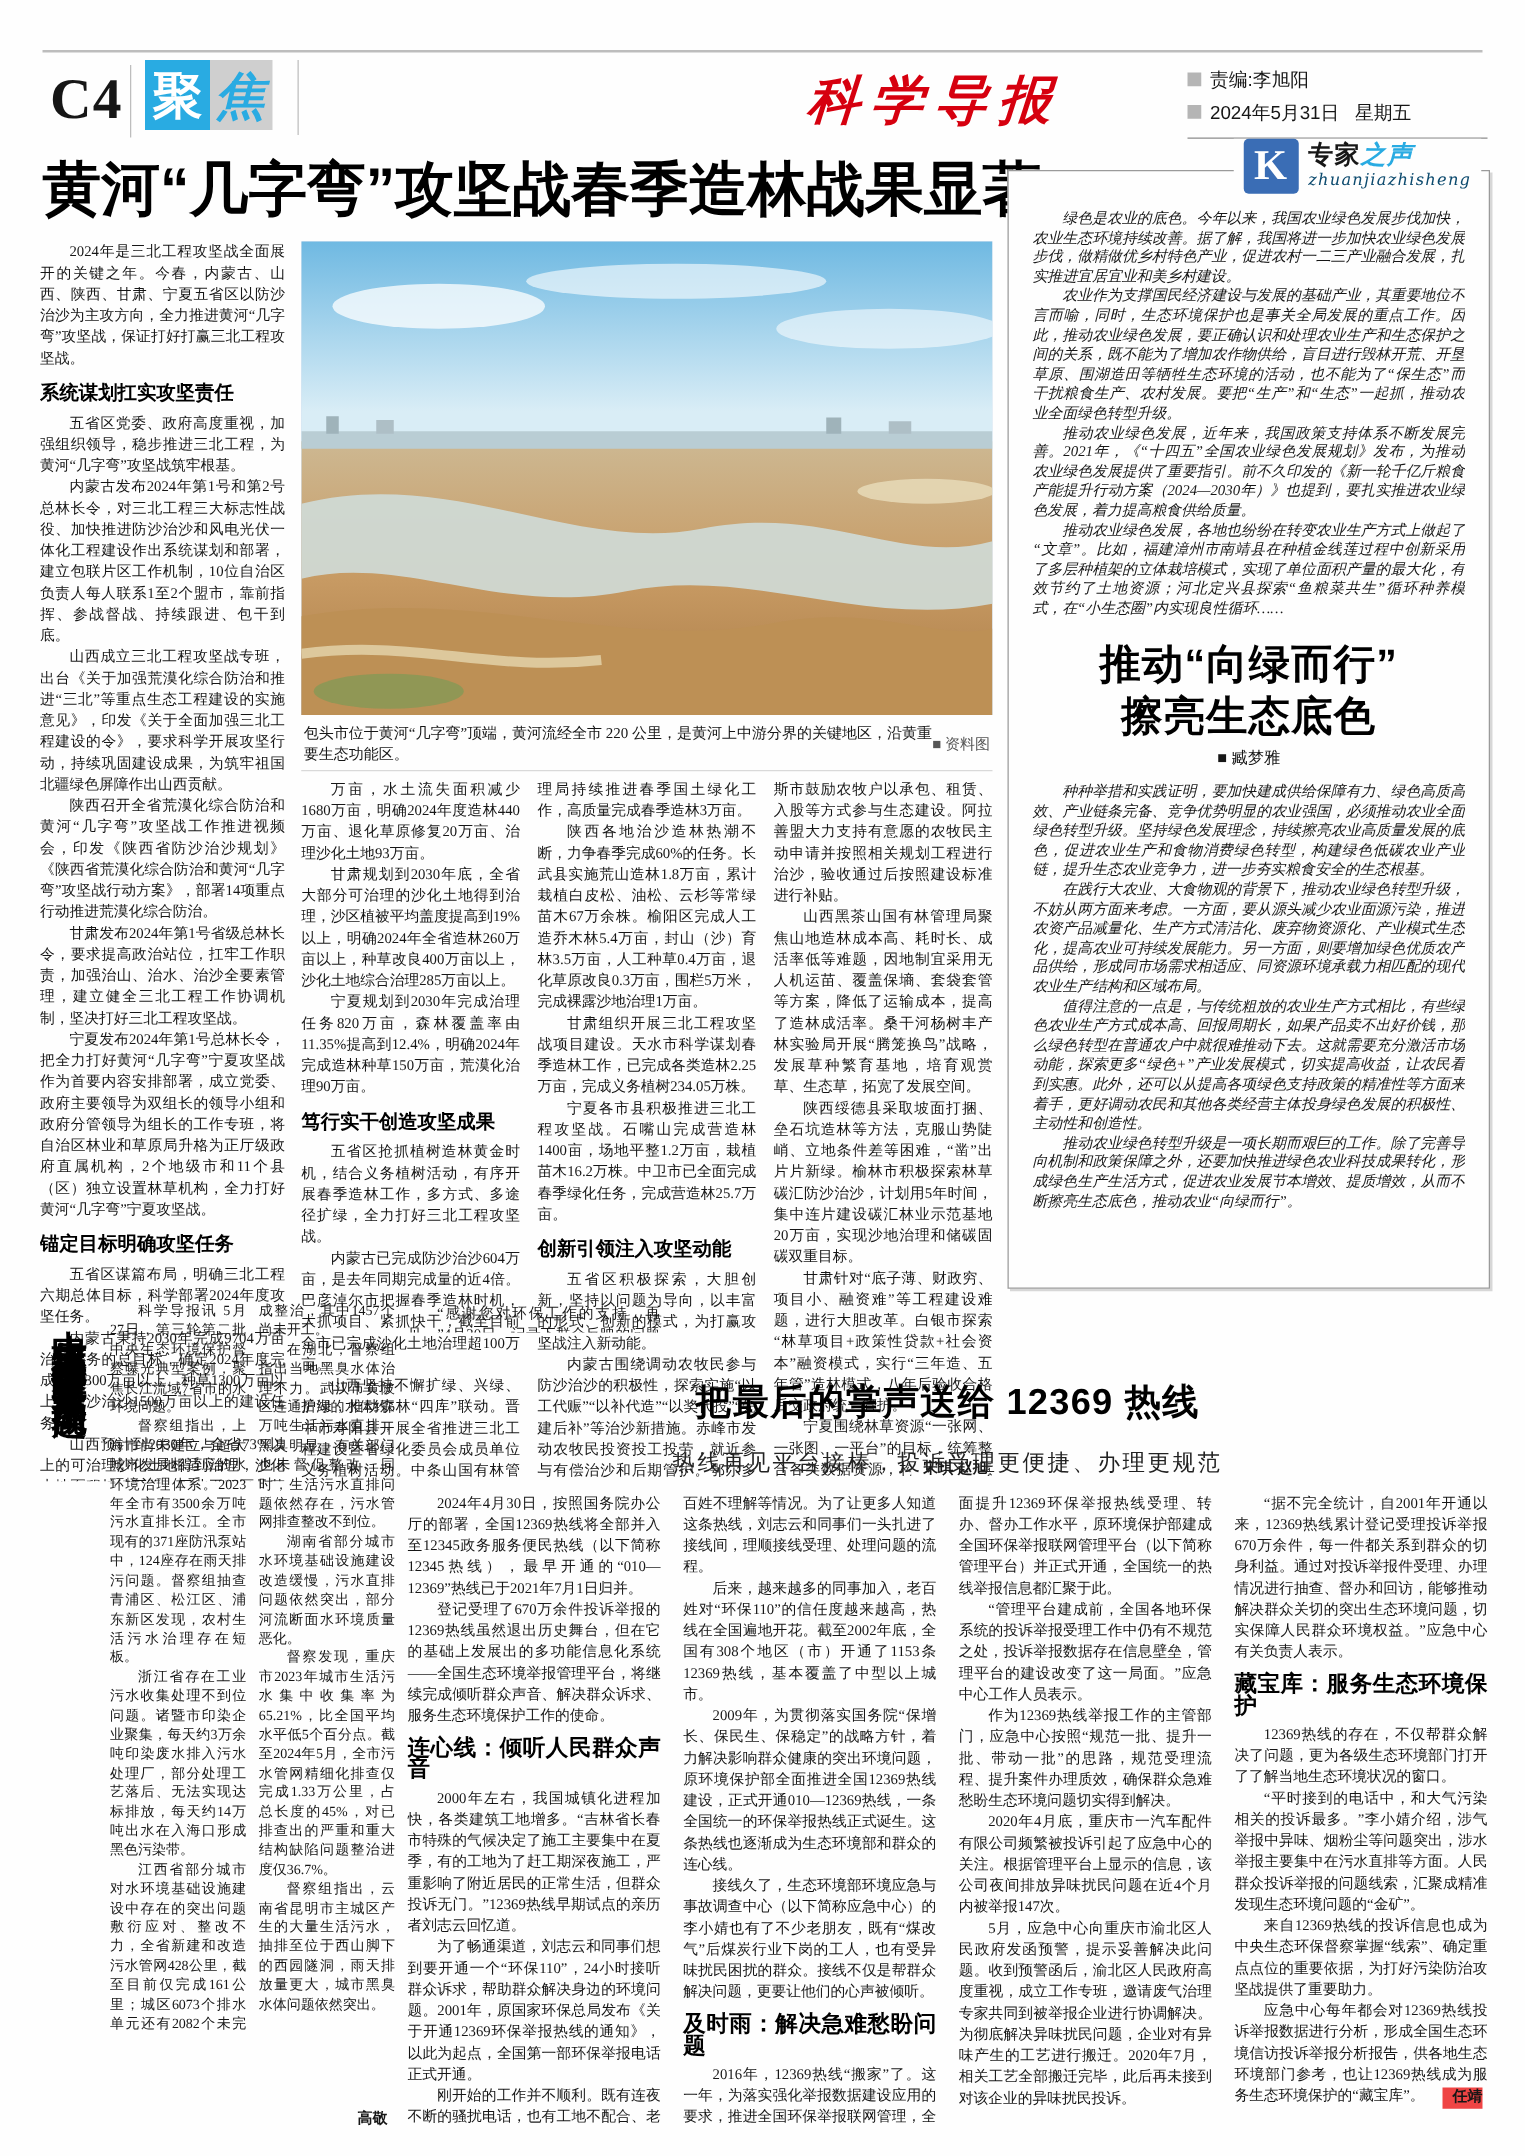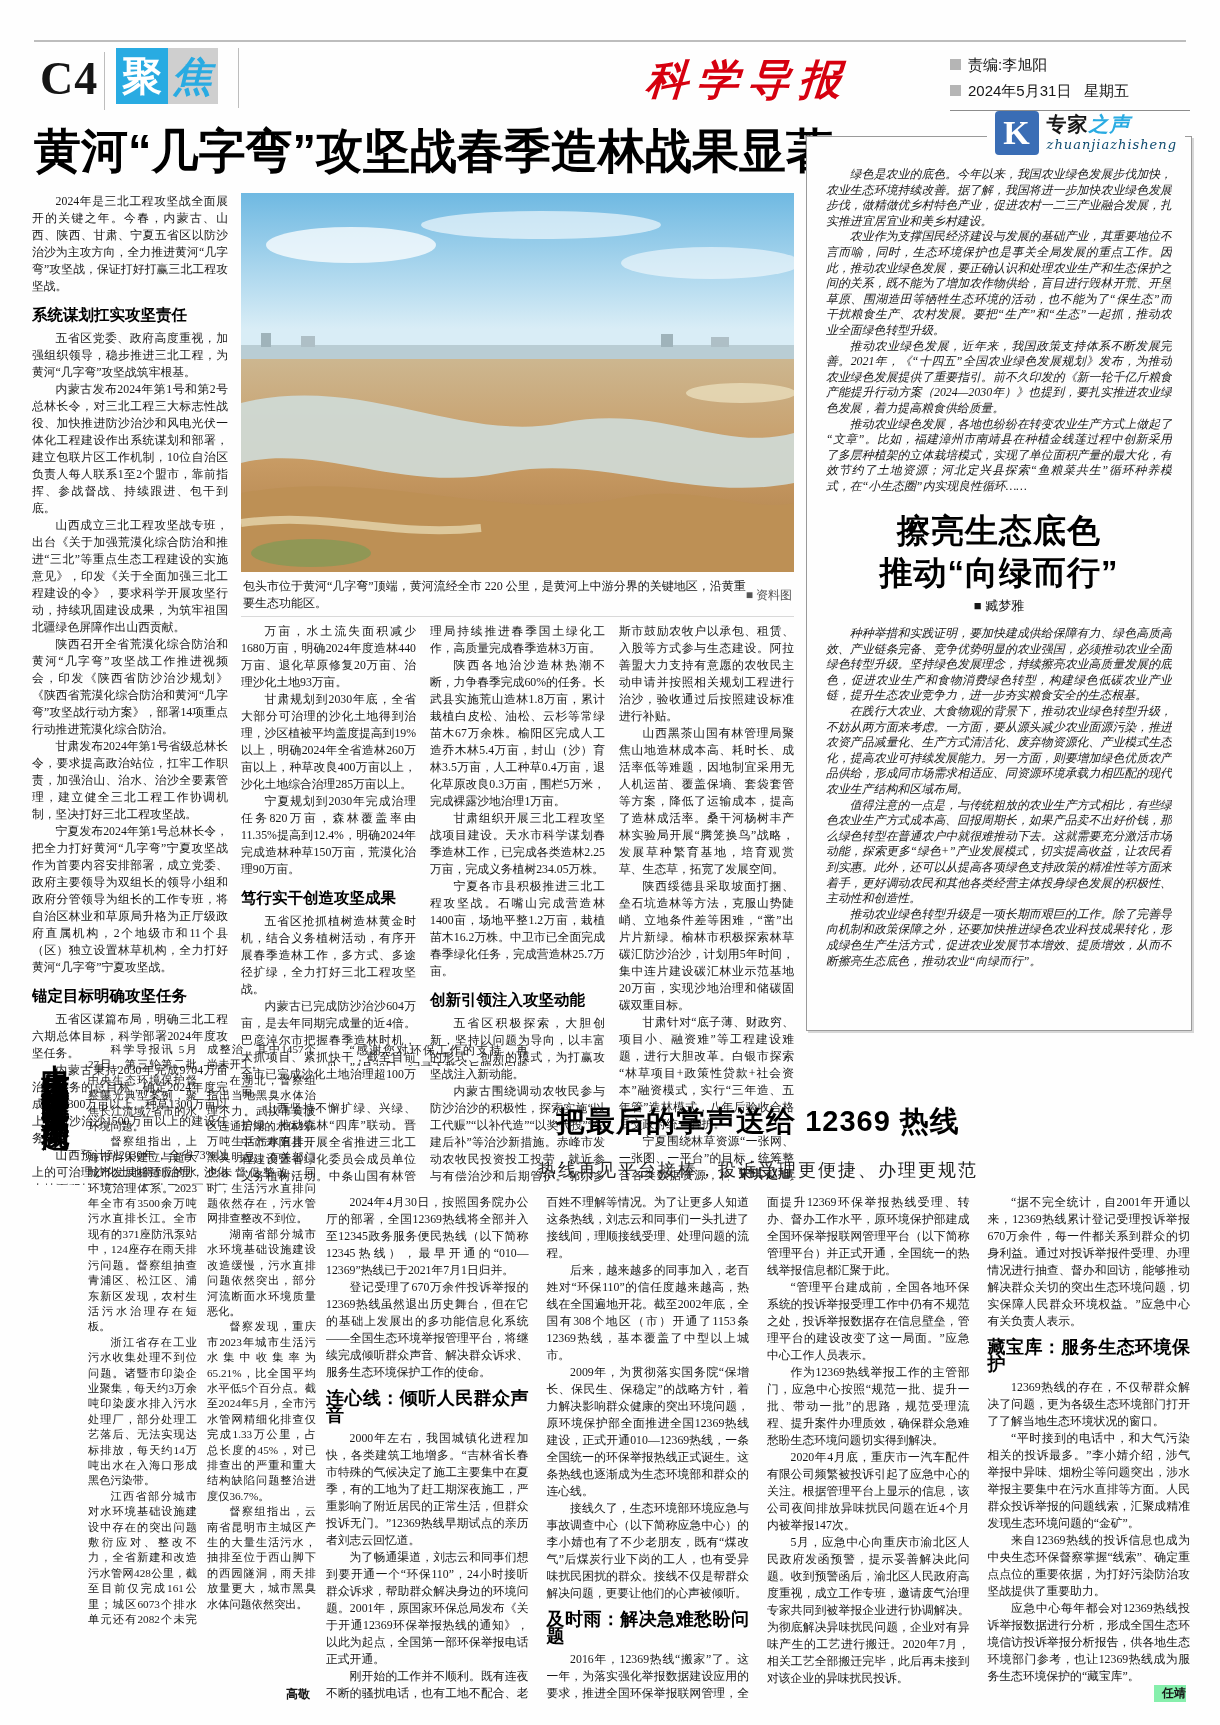--- a/index.html
+++ b/index.html
@@ -66,22 +66,22 @@
              font-family:"Liberation Sans",sans-serif;font-weight:bold;font-size:12px;}
   #a3{position:absolute;left:326px;top:1042px;width:864px;height:666px;}
   #a3-top{display:flex;gap:22px;height:140px;flex-direction:column;}
   #a3-intro{width:202px;height:140px;font-size:11.8px;line-height:17px;text-align:justify;overflow:hidden;}
   #a3-head{flex:1;text-align:center;padding-top:14px;}
   #a3-title{font-family:"Liberation Sans",sans-serif;font-weight:900;font-size:29px;color:#000;letter-spacing:1px;}
   #a3-subtitle{font-family:"Liberation Sans",sans-serif;font-size:18px;letter-spacing:2px;color:#222;margin-top:16px;}
   #a3-body{margin-top:12px;height:508px;column-count:4;column-gap:18px;font-size:11.8px;line-height:17px;
            text-align:justify;overflow:hidden;position:relative;}
   #a3-body .sub{font-size:18px;margin:9px 0 6px;}
-  #a3-byline{position:absolute;right:4px;bottom:0;background:#86efac;padding-left:8px;
-             font-family:Liberation Sans, sans-serif;font-weight:bold;font-size:12px;}
+  #a3-byline{position:absolute;right:4px;bottom:15px;background:#ef4444;padding-left:8px;
+             font-family:Liberation Mono, monospace;font-weight:bold;font-size:12px;}
 </style>
 </head>
 <body>
 
 <div id="page">
 
   <div class="hairline" style="left:34px;top:40px;width:1152px;height:2px"></div>
   <div id="edition">C4</div>
   <div class="hairline" id="hdr-div1"></div>
   <div class="logo-sq" id="logo-ju">聚</div>
@@ -178,22 +178,22 @@
       </div>
     </div>
     <div id="expert-inner">
       <div>
           <p>绿色是农业的底色。今年以来，我国农业绿色发展步伐加快，农业生态环境持续改善。据了解，我国将进一步加快农业绿色发展步伐，做精做优乡村特色产业，促进农村一二三产业融合发展，扎实推进宜居宜业和美乡村建设。</p>
           <p>农业作为支撑国民经济建设与发展的基础产业，其重要地位不言而喻，同时，生态环境保护也是事关全局发展的重点工作。因此，推动农业绿色发展，要正确认识和处理农业生产和生态保护之间的关系，既不能为了增加农作物供给，盲目进行毁林开荒、开垦草原、围湖造田等牺牲生态环境的活动，也不能为了“保生态”而干扰粮食生产、农村发展。要把“生产”和“生态”一起抓，推动农业全面绿色转型升级。</p>
           <p>推动农业绿色发展，近年来，我国政策支持体系不断发展完善。2021年，《“十四五”全国农业绿色发展规划》发布，为推动农业绿色发展提供了重要指引。前不久印发的《新一轮千亿斤粮食产能提升行动方案（2024—2030年）》也提到，要扎实推进农业绿色发展，着力提高粮食供给质量。</p>
           <p>推动农业绿色发展，各地也纷纷在转变农业生产方式上做起了“文章”。比如，福建漳州市南靖县在种植金线莲过程中创新采用了多层种植架的立体栽培模式，实现了单位面积产量的最大化，有效节约了土地资源；河北定兴县探索“鱼粮菜共生”循环种养模式，在“小生态圈”内实现良性循环……</p>
         </div>
       <div id="expert-title">
+        <div>推动“向绿而行”</div>
         <div>擦亮生态底色</div>
-        <div>推动“向绿而行”</div>
       </div>
       <div id="expert-author">■ 臧梦雅</div>
       <div>
           <p>种种举措和实践证明，要加快建成供给保障有力、绿色高质高效、产业链条完备、竞争优势明显的农业强国，必须推动农业全面绿色转型升级。坚持绿色发展理念，持续擦亮农业高质量发展的底色，促进农业生产和食物消费绿色转型，构建绿色低碳农业产业链，提升生态农业竞争力，进一步夯实粮食安全的生态根基。</p>
           <p>在践行大农业、大食物观的背景下，推动农业绿色转型升级，不妨从两方面来考虑。一方面，要从源头减少农业面源污染，推进农资产品减量化、生产方式清洁化、废弃物资源化、产业模式生态化，提高农业可持续发展能力。另一方面，则要增加绿色优质农产品供给，形成同市场需求相适应、同资源环境承载力相匹配的现代农业生产结构和区域布局。</p>
           <p>值得注意的一点是，与传统粗放的农业生产方式相比，有些绿色农业生产方式成本高、回报周期长，如果产品卖不出好价钱，那么绿色转型在普通农户中就很难推动下去。这就需要充分激活市场动能，探索更多“绿色+”产业发展模式，切实提高收益，让农民看到实惠。此外，还可以从提高各项绿色支持政策的精准性等方面来着手，更好调动农民和其他各类经营主体投身绿色发展的积极性、主动性和创造性。</p>
           <p>推动农业绿色转型升级是一项长期而艰巨的工作。除了完善导向机制和政策保障之外，还要加快推进绿色农业科技成果转化，形成绿色生产生活方式，促进农业发展节本增效、提质增效，从而不断擦亮生态底色，推动农业“向绿而行”。</p>
         </div>
     </div>
   </div>

